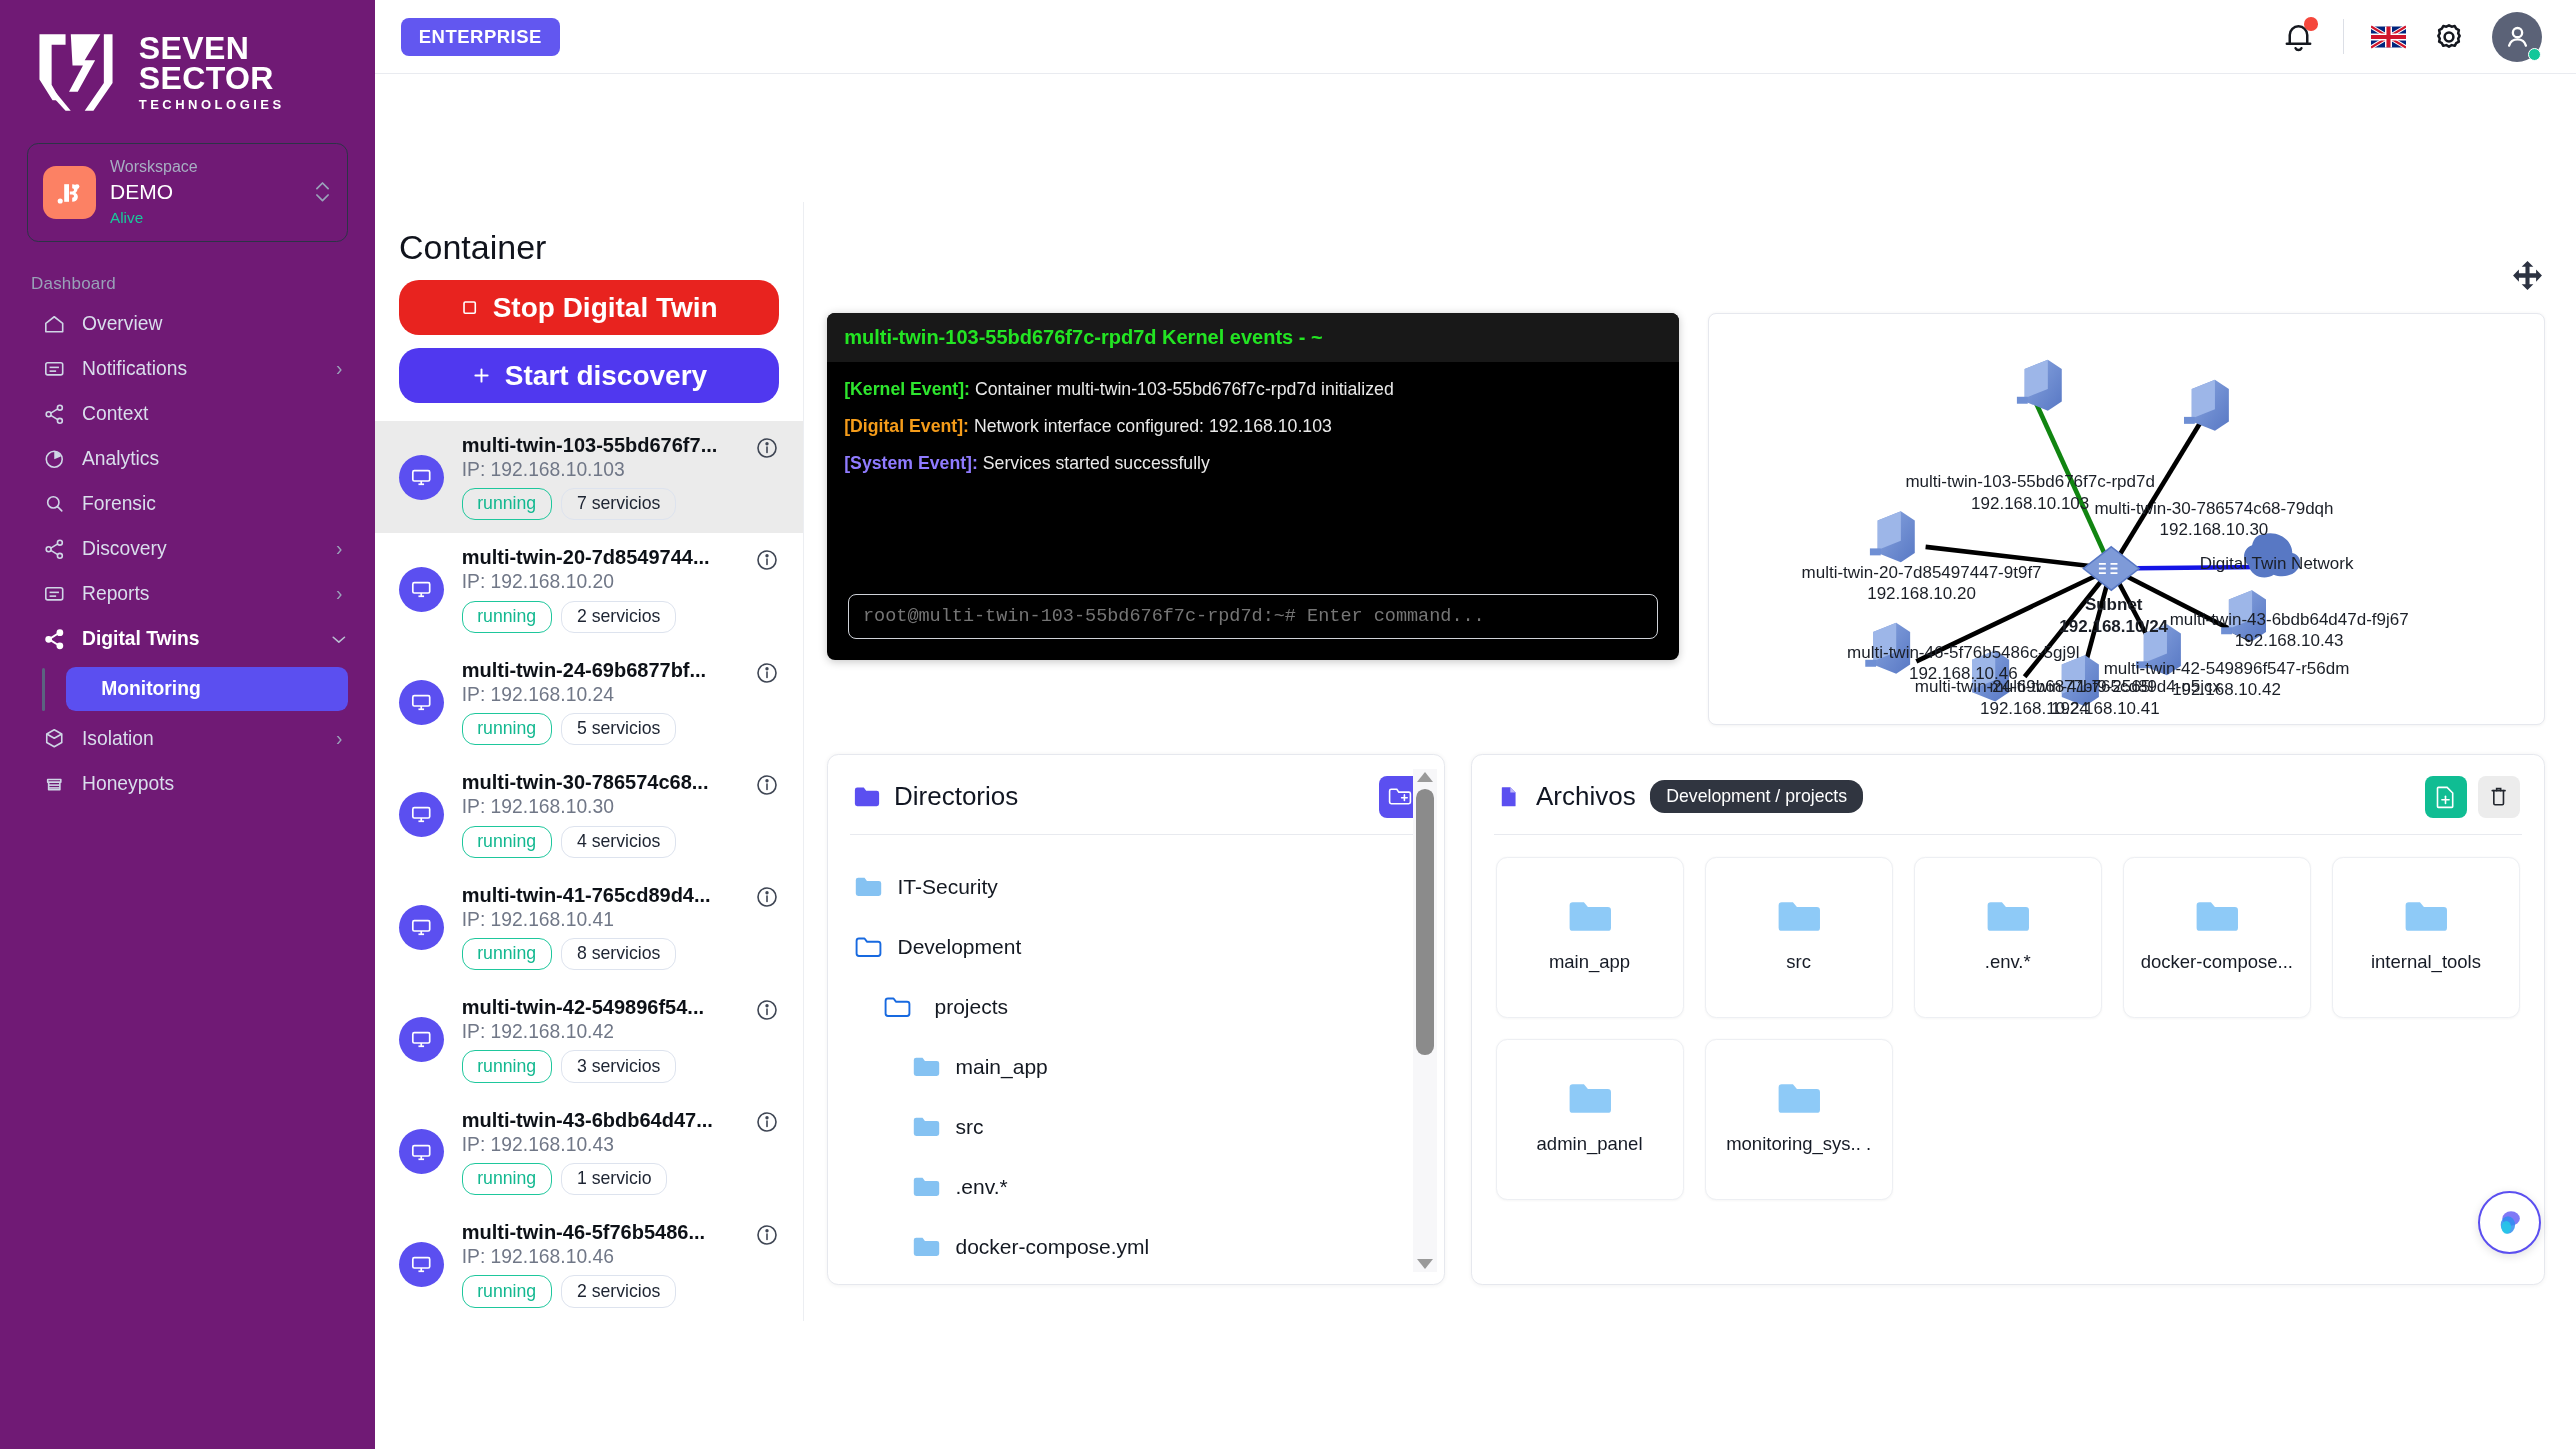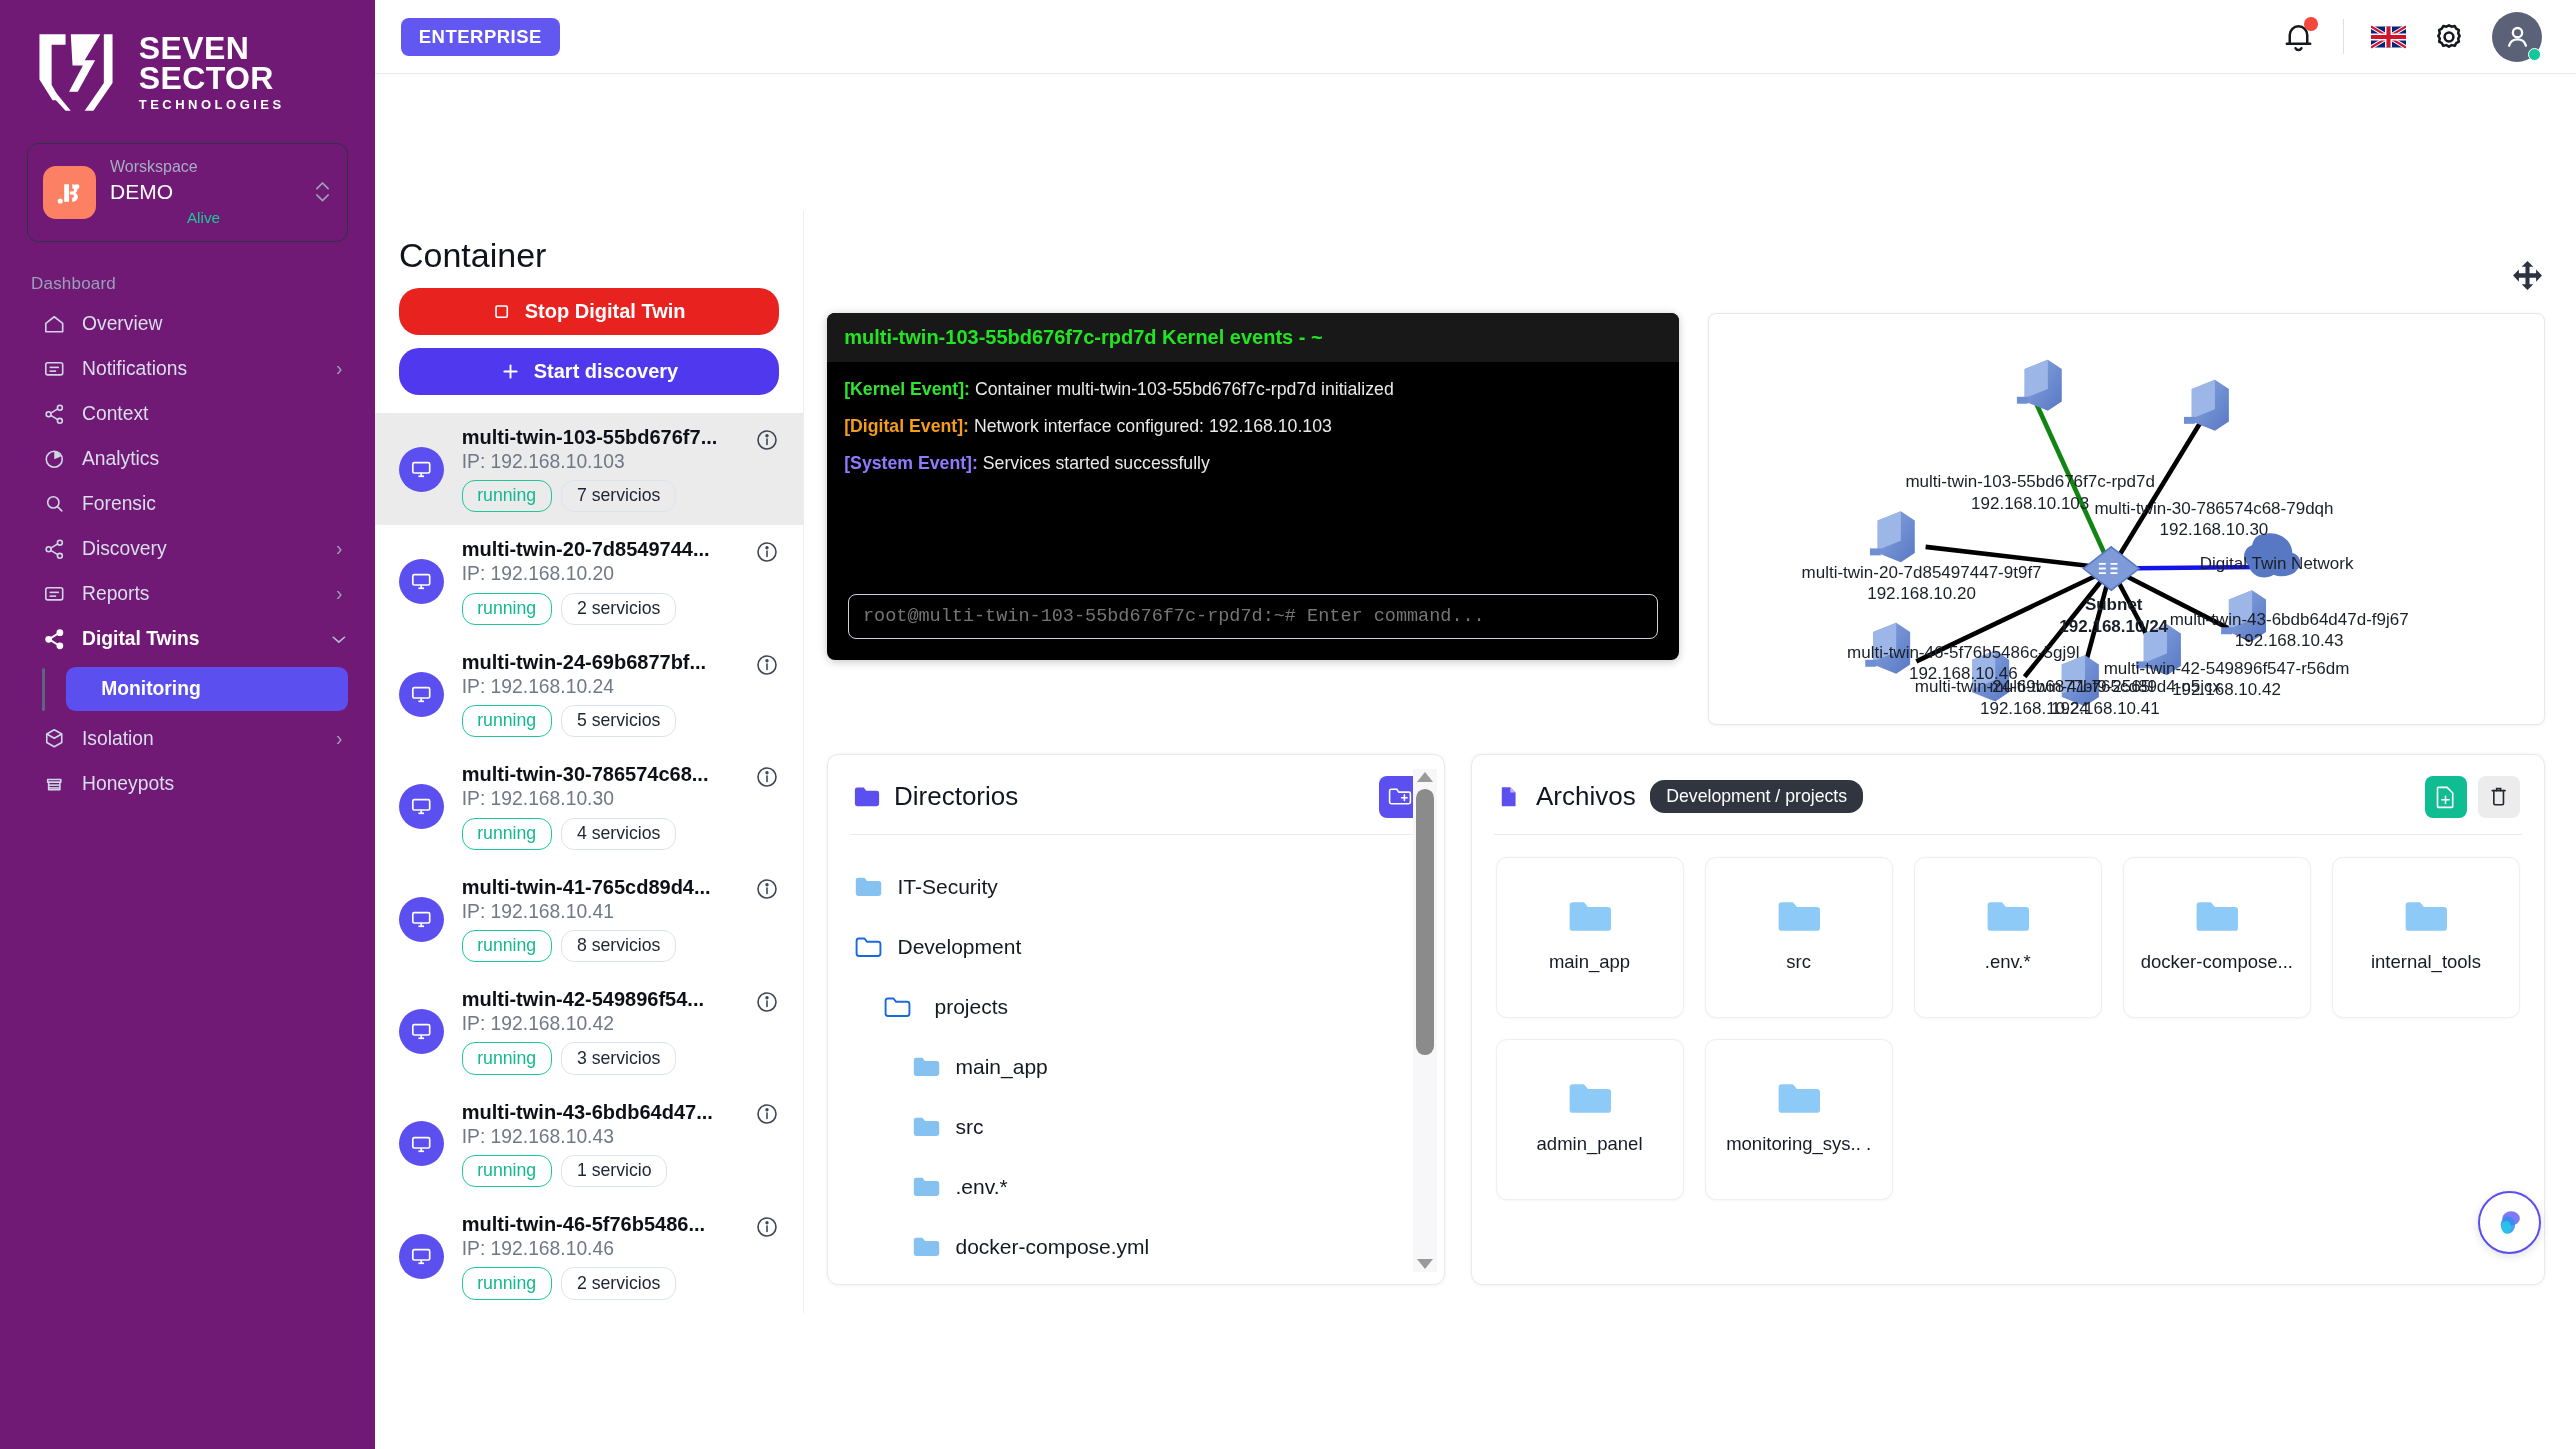--- a/index.html
+++ b/index.html
@@ -33,21 +33,21 @@
     display: flex; align-items: center; gap: 14.5px;
     padding: 13px 14.5px;
   }
   .ws-icon {
     width: 53px; height: 53px; flex: 0 0 53px; border-radius: 13px;
     background: #fc8164; display: flex; align-items: center; justify-content: center;
   }
   .ws-body { flex: 1; min-width: 0; }
   .ws-label { font-size: 16px; color: #a7aec2; line-height: 1.3; }
   .ws-name { font-size: 21px; color: #ffffff; font-weight: 400; line-height: 1.35; }
-  .ws-status { font-size: 15.3px; color: #18c99a; line-height: 1.4; text-align: center; }
+  .ws-status { font-size: 15.3px; color: #18c99a; line-height: 1.4; }
   .ws-caret { width: 21px; flex: 0 0 21px; color: #9aa3ba; }
 
   .nav-section-title {
     font-size: 17px; color: #99a1b8; padding: 32px 0 8px 31px; letter-spacing: 0.2px;
   }
   .nav { display: flex; flex-direction: column; }
   .nav-item {
     display: flex; align-items: center; gap: 16px;
     padding: 10.5px 27px 10.5px 42px; cursor: pointer;
     font-size: 19.3px; color: #d9deec;
@@ -88,23 +88,23 @@
   }
   .avatar-dot { position: absolute; bottom: 0.8px; right: 0.8px; width: 13px; height: 13px; border-radius: 50%; background: #12c79a; border: 1.6px solid #fff; }
 
   .content-row { flex: 1; display: flex; min-height: 0; align-items: center; }
 
   
   .clist { width: 429px; flex: 0 0 429px; background: #fff; border-right: 0.8px solid #eceef2; display:flex; flex-direction:column;}
   .clist-title { font-size: 34px; font-weight: 400; color: #10131c; padding: 26px 0 13px 24px; }
   .clist-actions { padding: 0 24px; display: flex; flex-direction: column; gap: 13px; }
   .btn {
-    border: none; border-radius: 20px; color: #fff; font-size: 20px; font-weight: 700;
+    border: none; border-radius: 20px; color: #fff; font-size: 28px; font-weight: 700;
     display: flex; align-items: center; justify-content: center; gap: 13px;
-    height: 47px; cursor: pointer; font-family: "Liberation Sans", sans-serif;
+    height: 55px; cursor: pointer; font-family: "Liberation Sans", sans-serif;
   }
   .btn-stop { background: #e8231f; }
   .btn-start { background: #5038ef; }
   .clist-items { margin-top: 17.7px; flex: 1; overflow: hidden;}
   .citem {
     display: flex; align-items: center; gap: 17.7px;
     padding: 13px 21px 13px 24px; cursor: pointer; position: relative;
   }
   .citem.selected { background: #ebebeb; }
   .citem-av {

